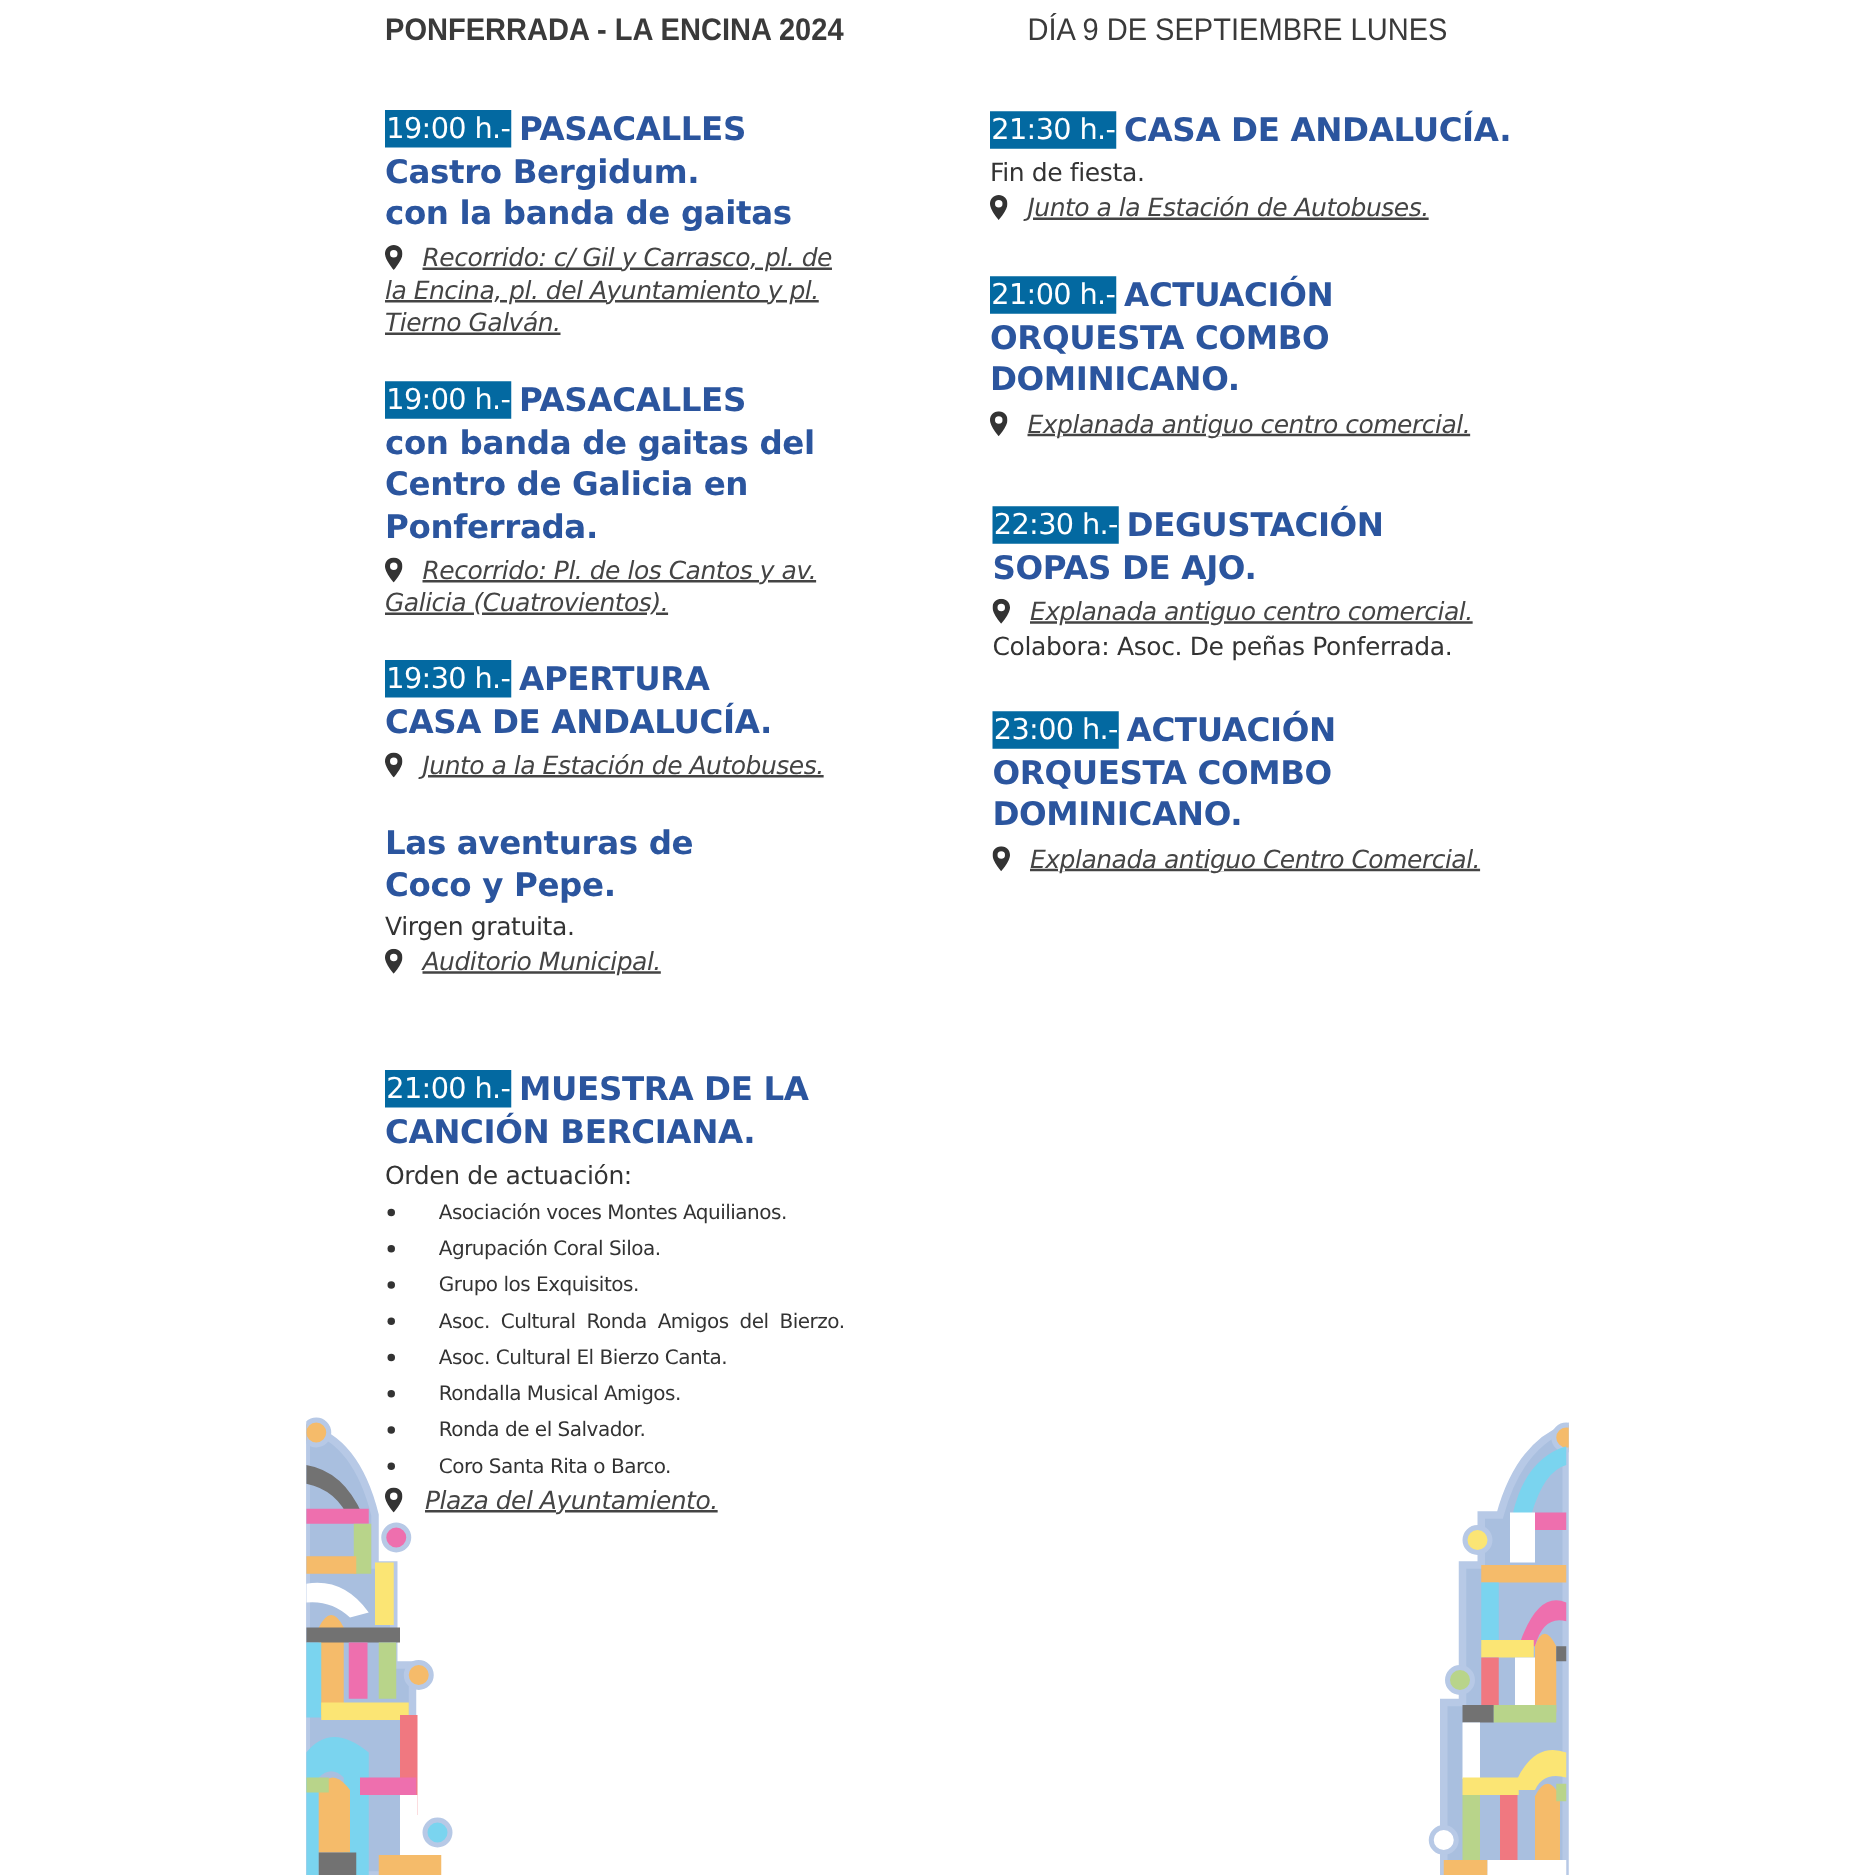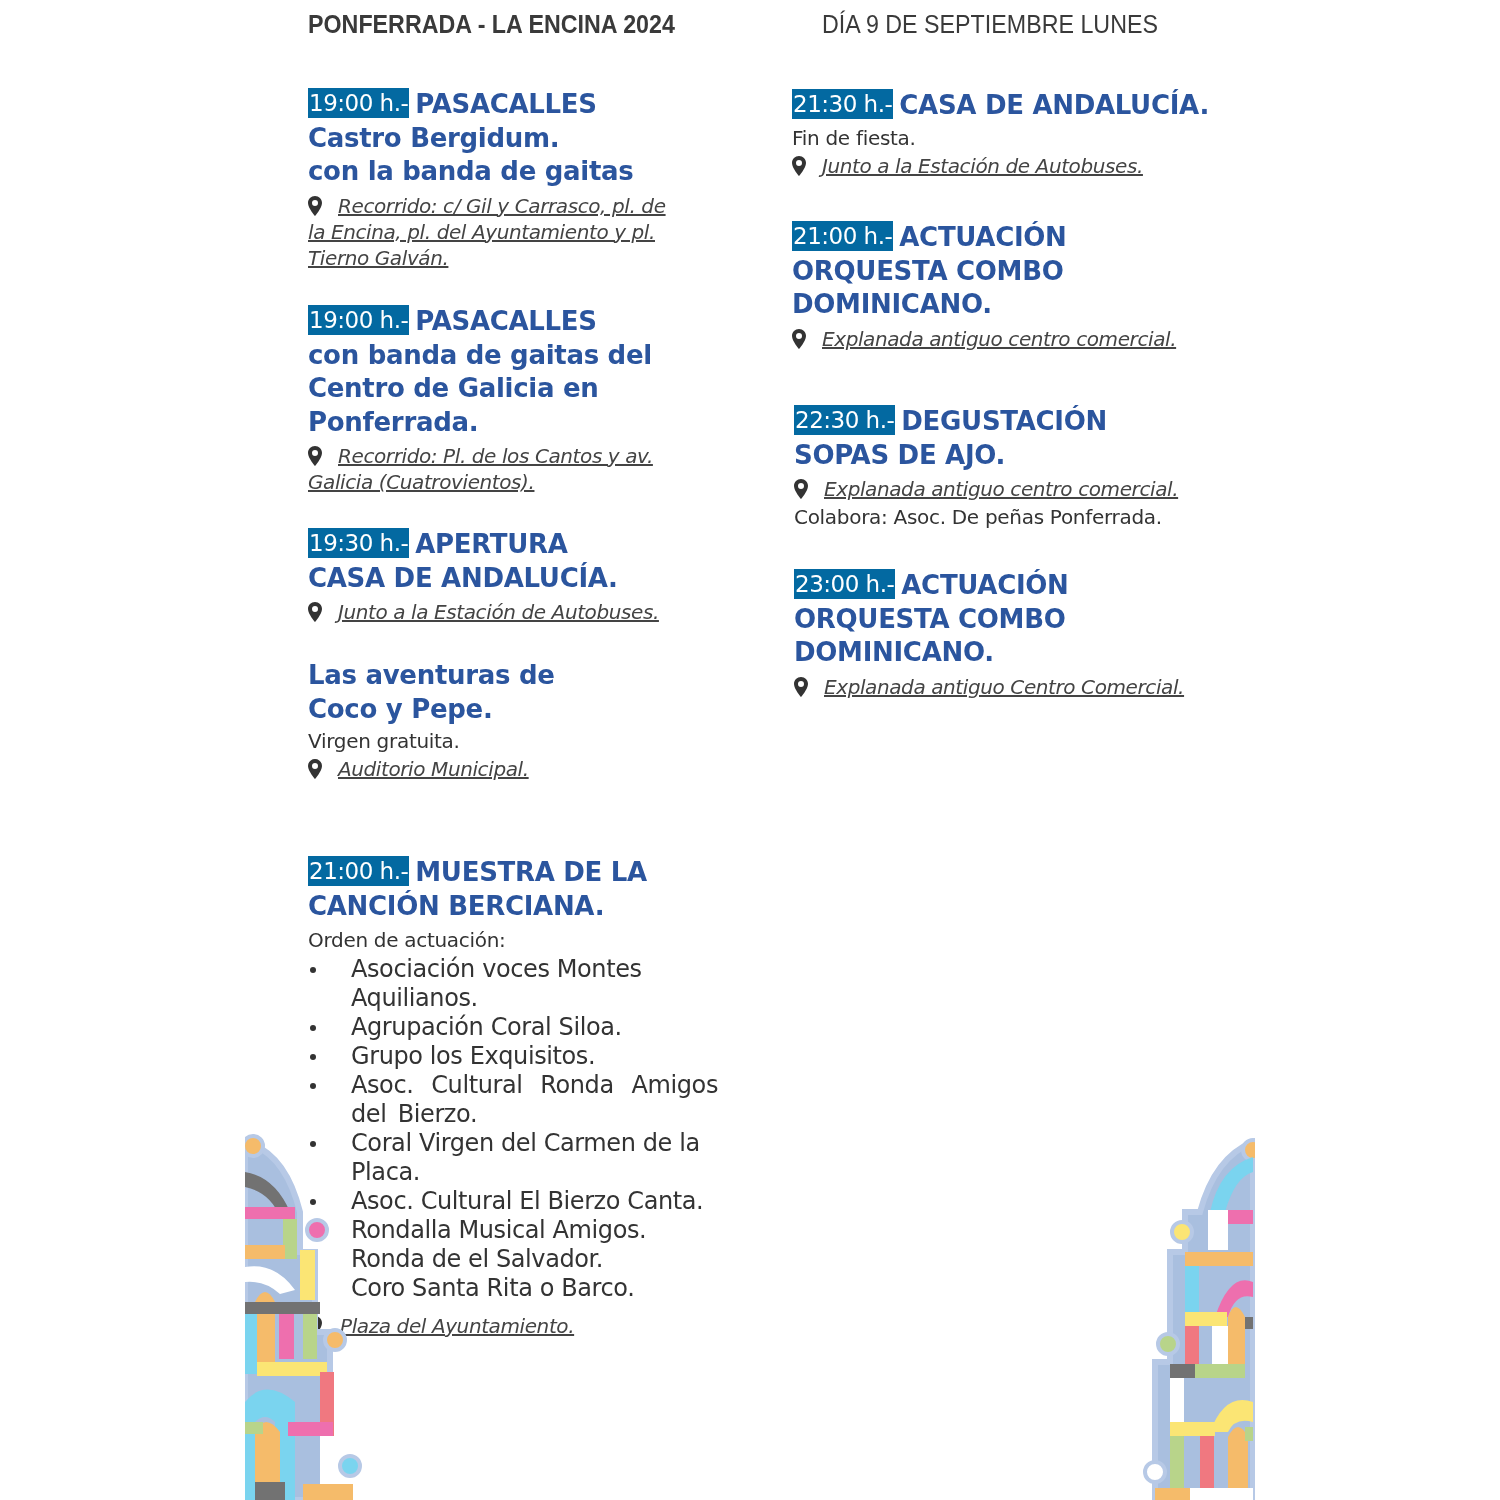--- a/index.html
+++ b/index.html
@@ -31,21 +31,21 @@
       letter-spacing: -0.5px; margin-right: 6px; vertical-align: 2px;
     }
     .loc {
       font-family: "DejaVu Sans", sans-serif; font-style: italic; font-size: 20px; color: #444;
       line-height: 26px; margin-top: 4px; position: relative; letter-spacing: -0.4px; text-decoration: underline;
     }
     .loc .pin { display: inline-block; width: 14px; height: 20px; margin-right: 16px; vertical-align: -3px; }
     .plain { font-size: 20px; color: #333; line-height: 30px; letter-spacing: -0.3px; }
     .list { margin: 0; padding: 0; list-style: none; }
     .list li {
-      position: relative; padding-left: 43px; font-size: 24px; line-height: 29px; color: #333;
+      position: relative; padding-left: 43px; font-size: 16px; line-height: 29px; color: #333;
       letter-spacing: -0.4px;
     }
     .list li .bullet {
       position: absolute; left: 2px; top: 12px; width: 6px; height: 6px; border-radius: 50%; background: #333;
     }
     .list li.justify { text-align: justify; text-align-last: left; word-spacing: 4px; }
     .deco { position: absolute; }
   </style>
 </head>
 <body>
@@ -104,27 +104,26 @@
 
   <div class="event" style="top:768px;">
     <div class="title-line"><span class="time">21:00 h.-</span><span>MUESTRA DE LA</span></div>
     <div class="title-line">CANCIÓN BERCIANA.</div>
     <div class="plain" style="margin-top:2px">Orden de actuación:</div>
     <ul class="list">
       <li><span class="bullet"></span><span>Asociación voces Montes Aquilianos.</span></li>
       <li><span class="bullet"></span><span>Agrupación Coral Siloa.</span></li>
       <li><span class="bullet"></span><span>Grupo los Exquisitos.</span></li>
       <li class="justify"><span class="bullet"></span><span>Asoc. Cultural Ronda Amigos del Bierzo.</span></li>
-      <li><span class="bullet"></span><span>Coral Virgen del Carmen de la Placa.</span></li>
       <li><span class="bullet"></span><span>Asoc. Cultural El Bierzo Canta.</span></li>
       <li><span class="bullet"></span><span>Rondalla Musical Amigos.</span></li>
       <li><span class="bullet"></span><span>Ronda de el Salvador.</span></li>
       <li><span class="bullet"></span><span>Coro Santa Rita o Barco.</span></li>
     </ul>
-    <div class="loc" style="margin-top:10px">
+    <div class="loc" style="margin-top:0">
       <div><svg class="pin" style="margin-right:18px" viewBox="0 0 14 20">
             <path d="M7 0C3.1 0 0 3.1 0 7c0 5 7 13 7 13s7-8 7-13c0-3.9-3.1-7-7-7zm0 10a3 3 0 110-6 3 3 0 010 6z" fill="#333"></path>
           </svg><span>Plaza del Ayuntamiento.</span></div>
     </div>
   </div>
 </div>
 
 <div class="col col-right">
 
   <div class="event" style="top:1px;">

